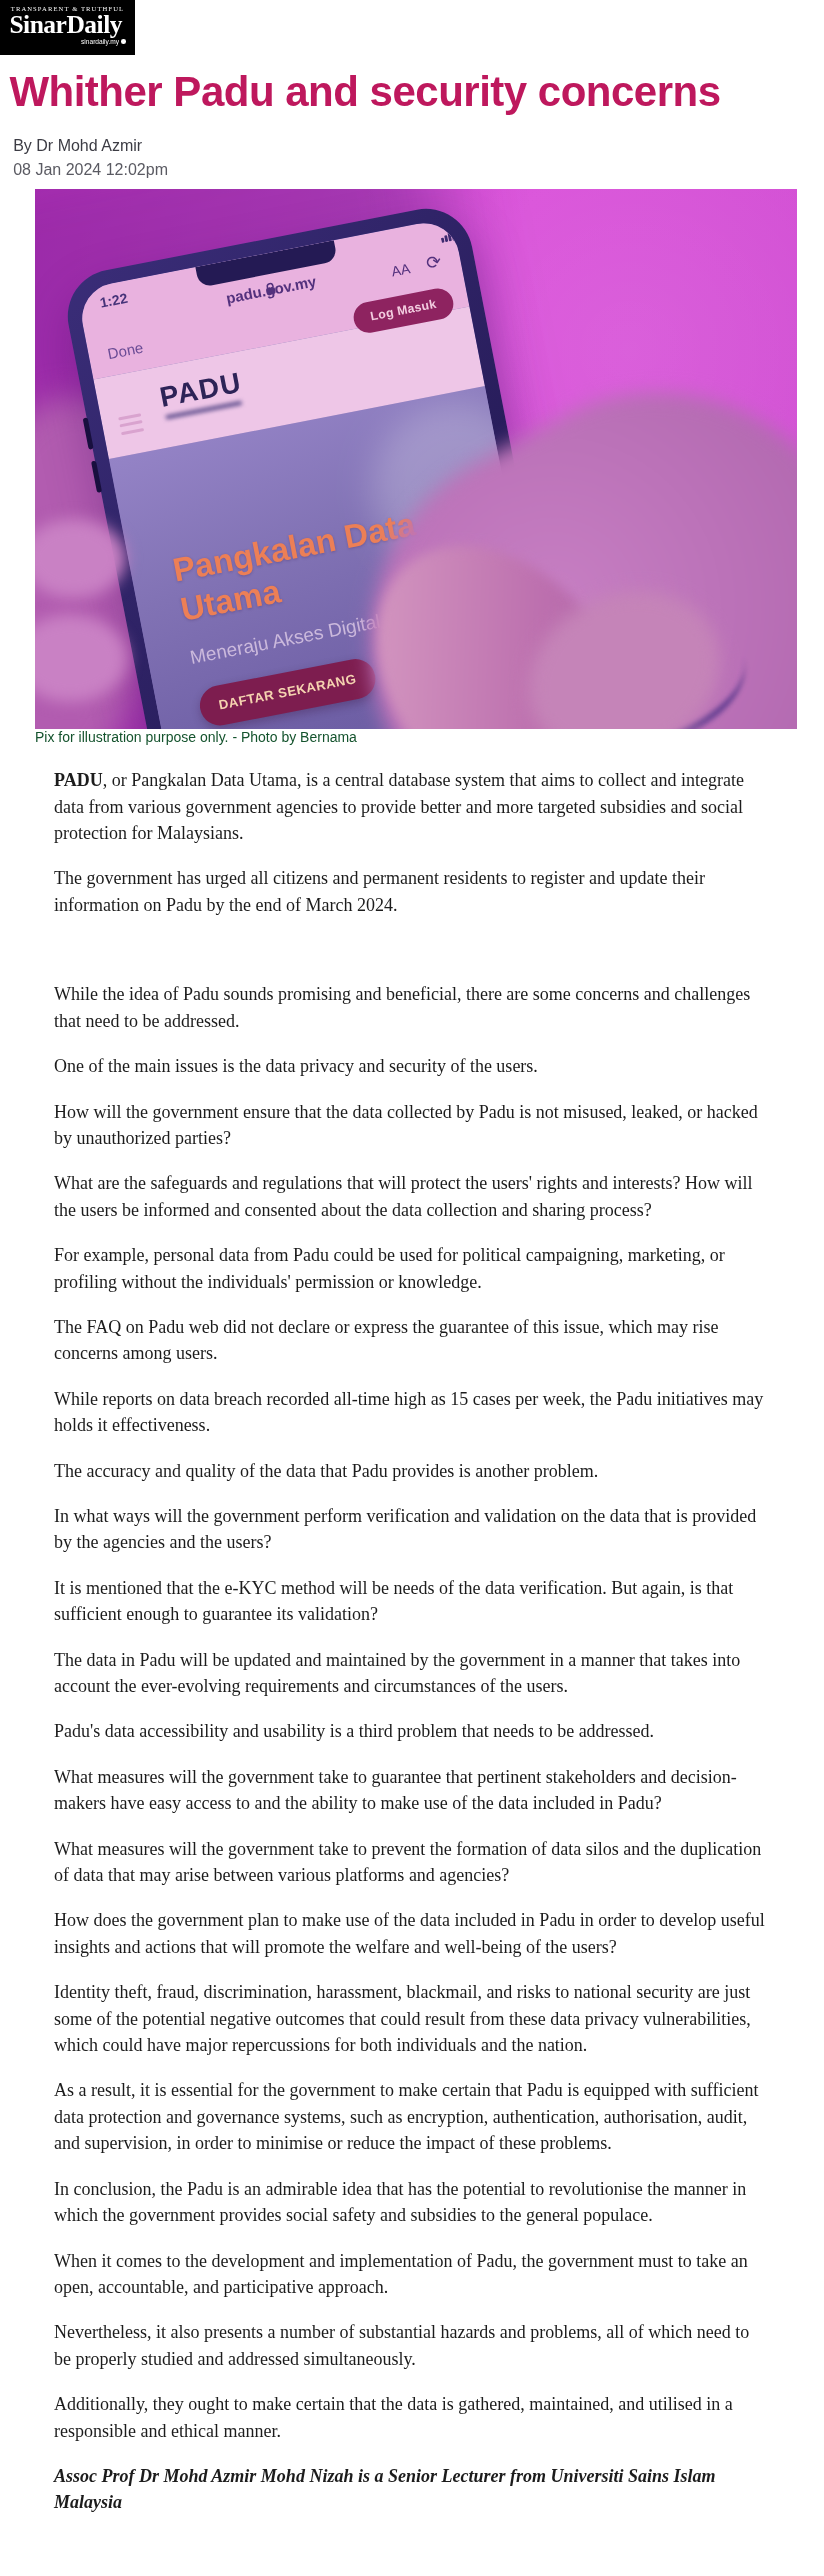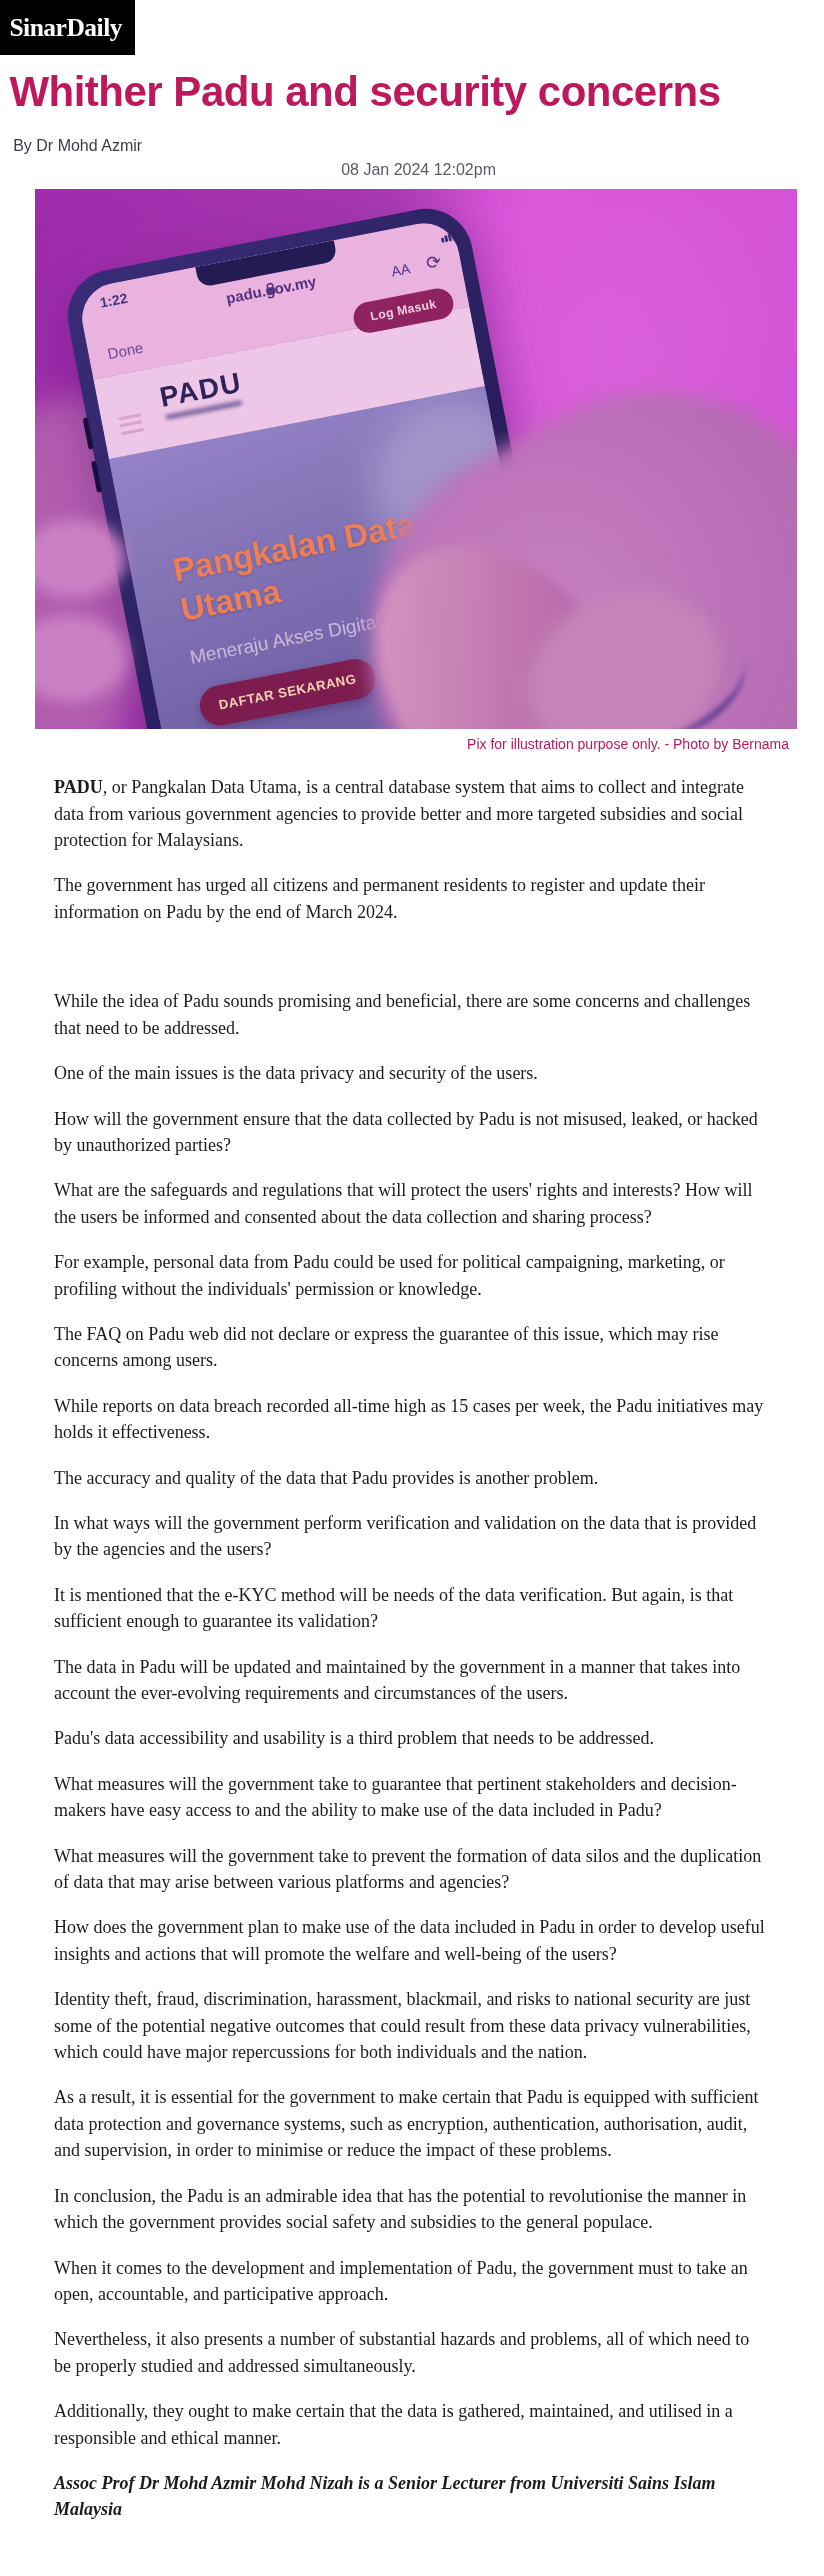--- a/index.html
+++ b/index.html
@@ -11,23 +11,22 @@
     position: relative;
     padding-bottom: 13.2px;
   }
 
   
   .logo {
     width: 135px; height: 55px;
     background: #000;
     color: #fff;
     padding: 4.7px 9.4px 3.8px;
-    display: flex; flex-direction: column; justify-content: center;
+    display: flex; flex-direction: column; 
     cursor: pointer;
-    gap: 28px;
   }
   .logo-tagline {
     font-family: "Liberation Serif", serif;
     font-size: 6.6px; letter-spacing: 1.1px; text-align: center;
     white-space: nowrap;
   }
   .logo-name {
     font-family: "Liberation Serif", serif;
     font-weight: bold; font-size: 25.5px; line-height: 1.0;
     letter-spacing: -0.5px; white-space: nowrap;
@@ -38,21 +37,21 @@
   }
   .logo-dot { width: 4.7px; height: 4.7px; background: #fff; border-radius: 50%; display: inline-block; }
 
   
   h1.headline {
     margin: 15px 9.4px 0 9.4px;
     font-size: 42px; line-height: 1.05; font-weight: bold;
     letter-spacing: -0.5px; color: #be185d;
   }
   .byline { margin: 22.6px 0 0 13.2px; font-size: 16px; color: #3c3c44; }
-  .date   { margin: 6.6px 0 0 13.2px;  font-size: 16px; color: #5a5a62; text-align: center; }
+  .date   { margin: 6.6px 0 0 13.2px;  font-size: 16px; color: #5a5a62; }
 
   
   .photo {
     position: relative;
     width: 762px; height: 540px;
     margin: 9.4px 0 0 35px;
     overflow: hidden;
     background:
       radial-gradient(circle at 78% 30%, rgba(255,255,255,0.10), transparent 50%),
       linear-gradient(100deg, #c433c6 0%, #cc3ecd 22%, #d94fd9 58%, #d04bd2 100%);
@@ -166,23 +165,23 @@
     transform: rotate(-38deg); filter: blur(5.7px); z-index: 5;
   }
   .finger2 {
     left: 490px; top: 406px; width: 198px; height: 160px;
     background: #c584b8; border-radius: 50%;
     transform: rotate(-25deg); filter: blur(8.5px); z-index: 5;
   }
 
   
   .caption {
-    margin: 7px 35px 0;
-    text-align: right;
-    font-size: 14px; color: #be185d;
+    margin: 0 35px 0;
+    text-align: left;
+    font-size: 14px; color: #14532d;
   }
 
   
   .article-body {
     margin: 22.6px 38px 0;
     font-family: "Liberation Serif", serif;
     font-size: 18px; line-height: 26.4px; color: #1c1c1c;
   }
   .article-body p { margin: 0 16px 19px; }
   .ad-gap { height: 44px; }

